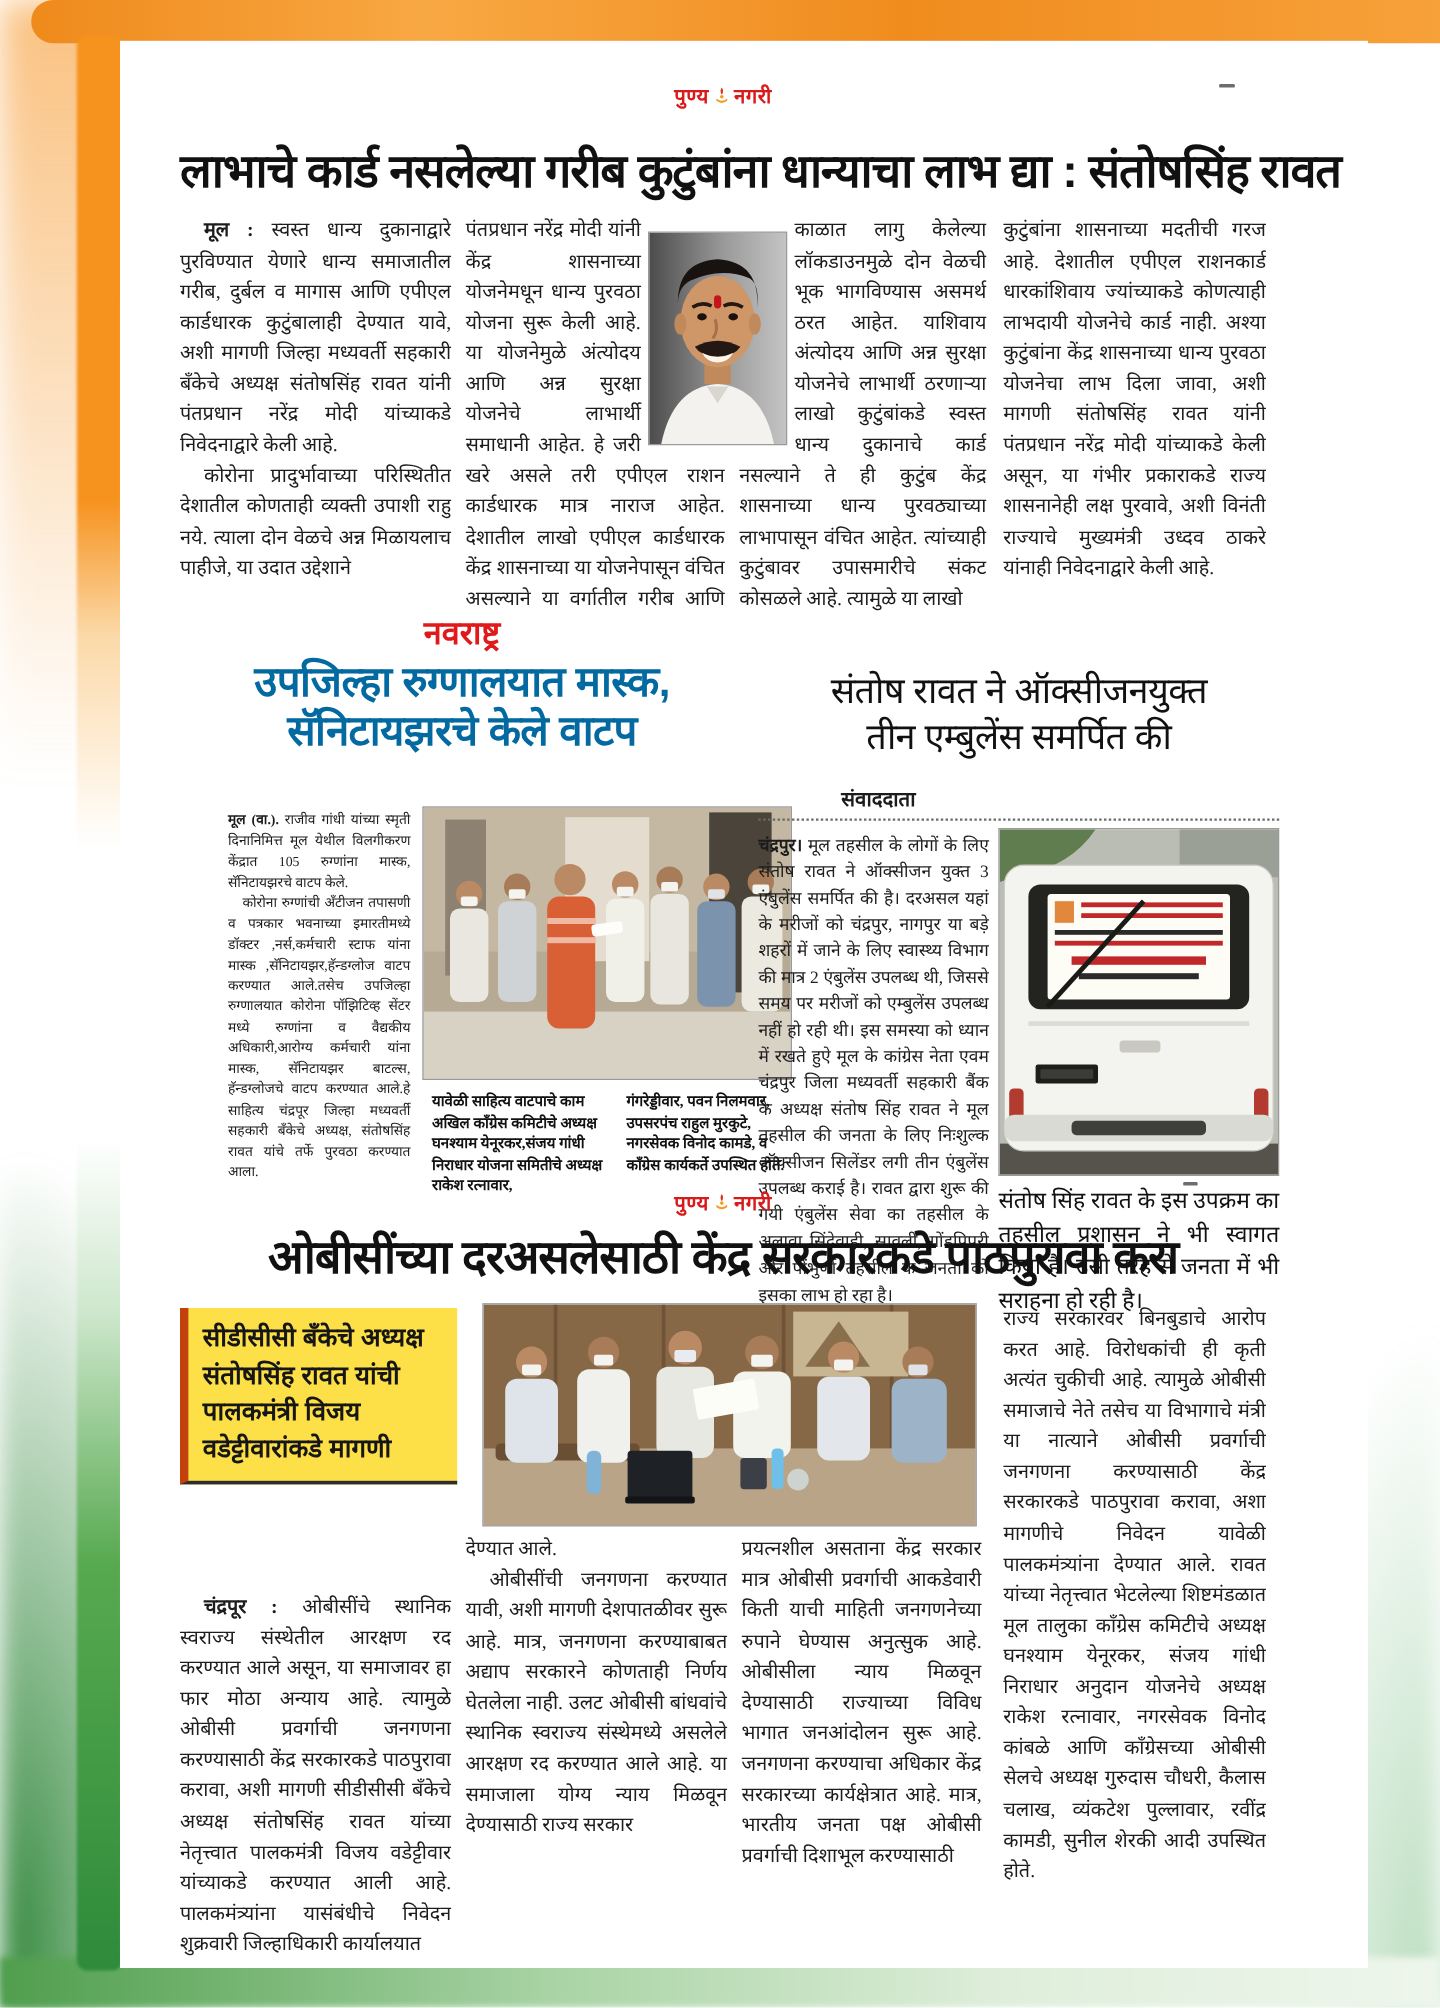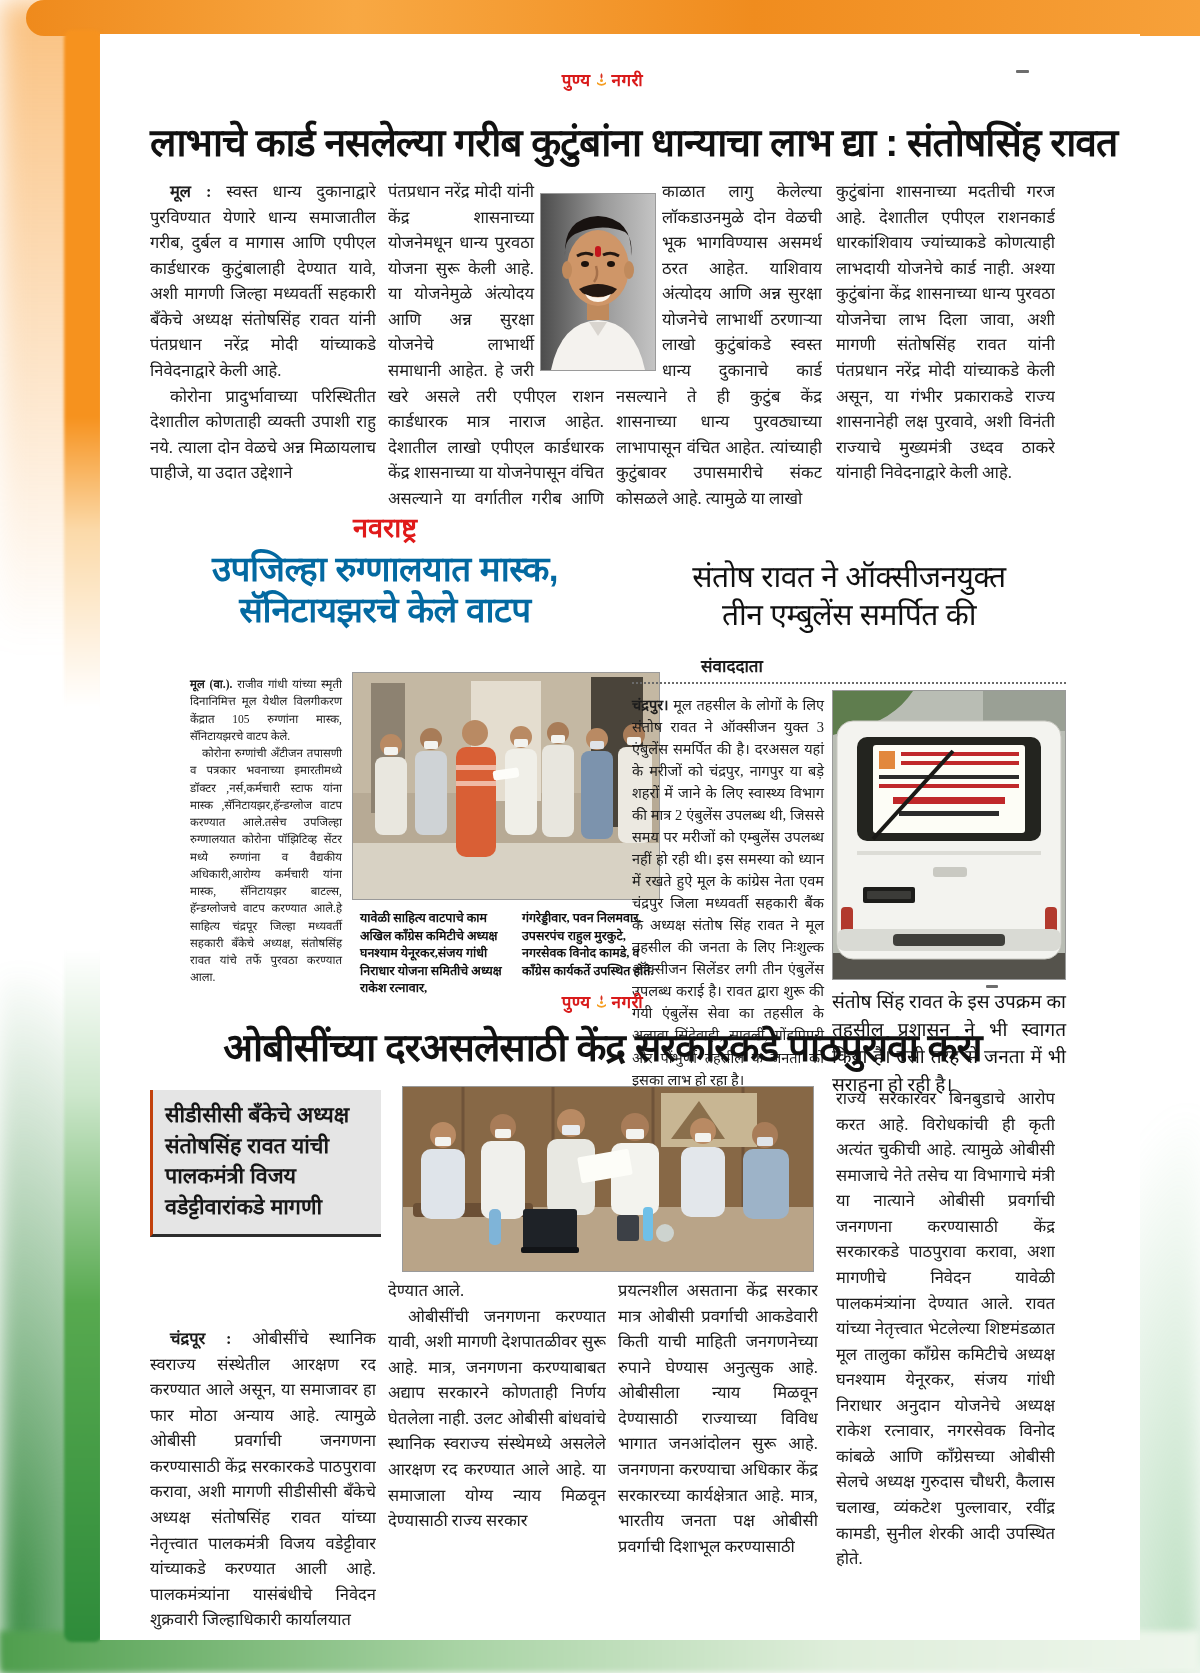--- a/index.html
+++ b/index.html
@@ -76,21 +76,21 @@
   .a-body p{margin:0;}
   .photo-amb{position:absolute;left:200px;top:164px;width:234px;height:290px;}
   .a-cap{position:absolute;left:200px;top:462px;width:234px;font-size:19px;line-height:1.45;color:#111;text-align:justify;}
 
   
   .article-obc{position:absolute;left:50px;top:952px;width:905px;height:660px;}
   .obc-masthead{margin-top:4px;}
   .obc-headline{margin-top:6px;}
   .body4{position:relative;margin-top:14px;height:548px;}
   .subhead-box{position:absolute;left:0;top:4px;width:231px;box-sizing:border-box;
-    border-left:3px solid #c2410c;background:#e5e5e5;padding:10px 10px 12px 12px;
+    border-left:7px solid #c2410c;background:#fde047;padding:10px 10px 12px 12px;
     font-size:21.5px;line-height:1.42;font-weight:800;color:#161616;
     font-family:"Liberation Sans","DejaVu Sans",sans-serif;border-bottom:3px solid #2d2d2d;}
   .photo-meeting{position:absolute;left:252px;top:0;width:412px;height:186px;}
   .o-col{position:absolute;overflow:hidden;}
   .o-c4{left:686px;top:0;width:219px;height:548px;}
   .o-c1{left:0;top:200px;width:226px;height:348px;margin-top:40px;}
   .o-c2{left:238px;top:192px;width:218px;height:356px;}
   .o-c3{left:468px;top:192px;width:200px;height:356px;}
 </style>
 </head>

